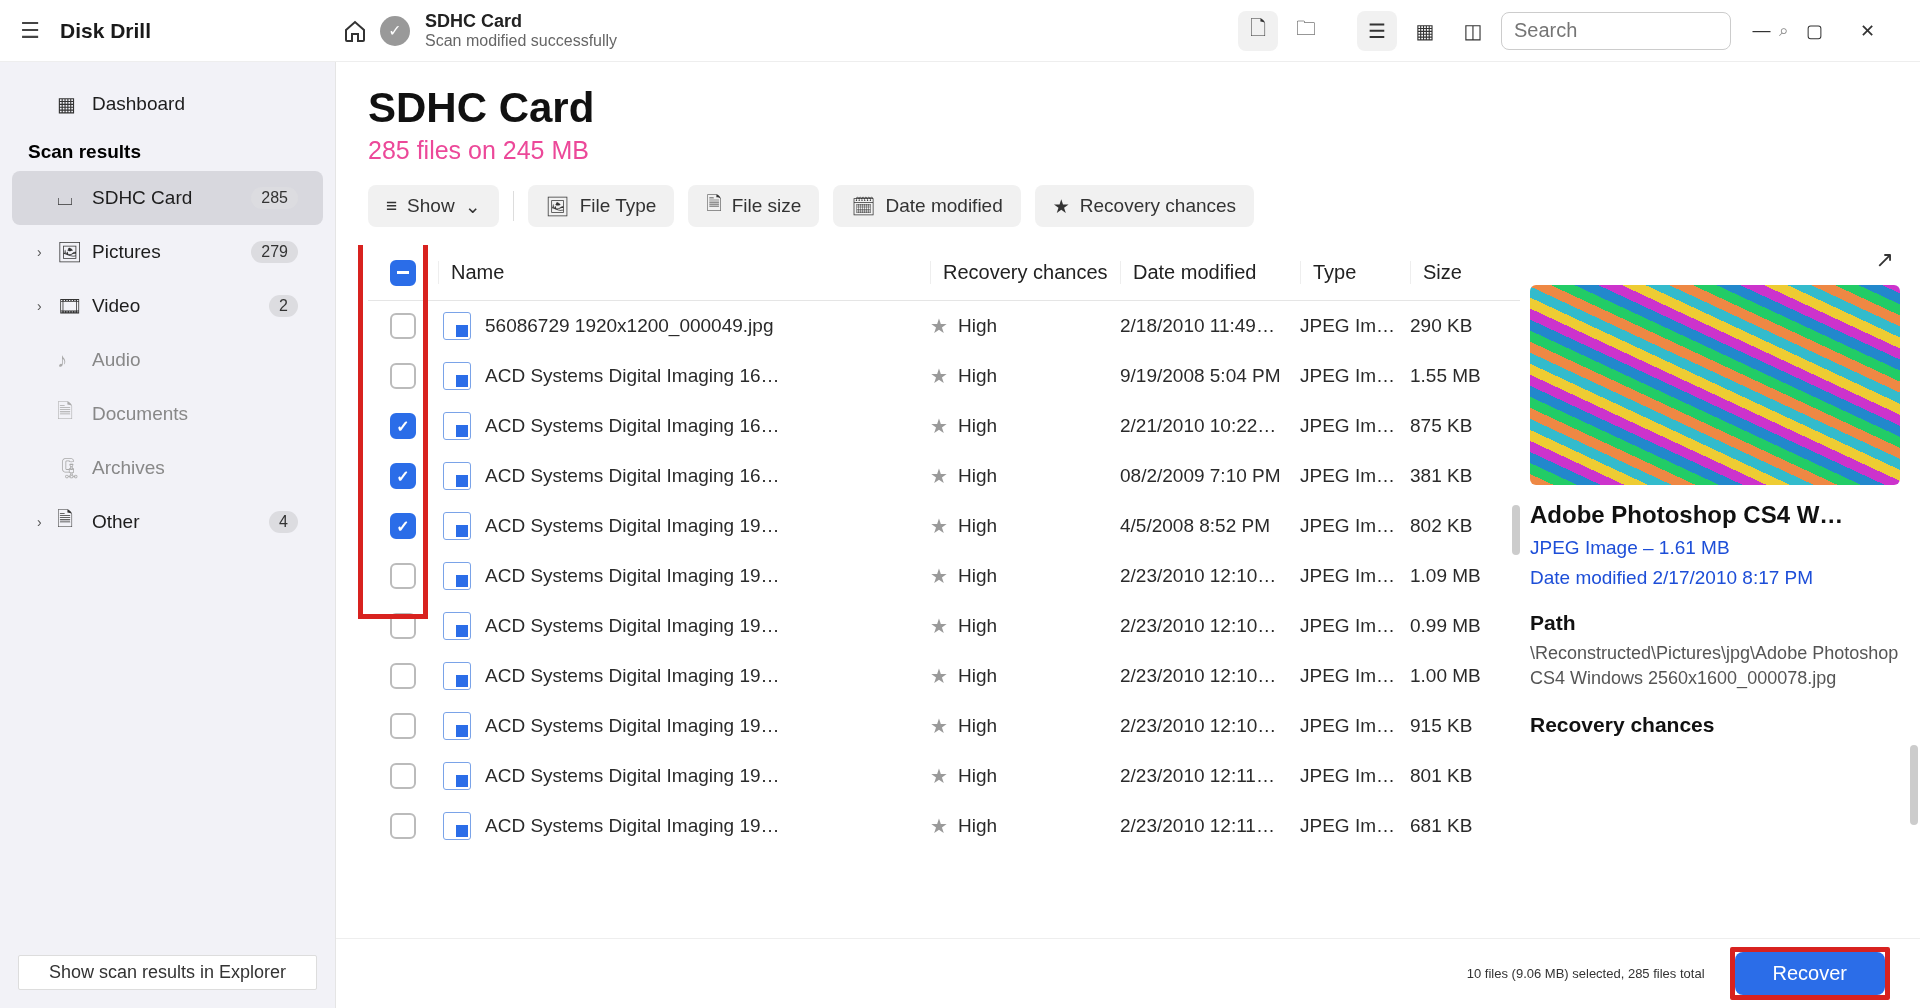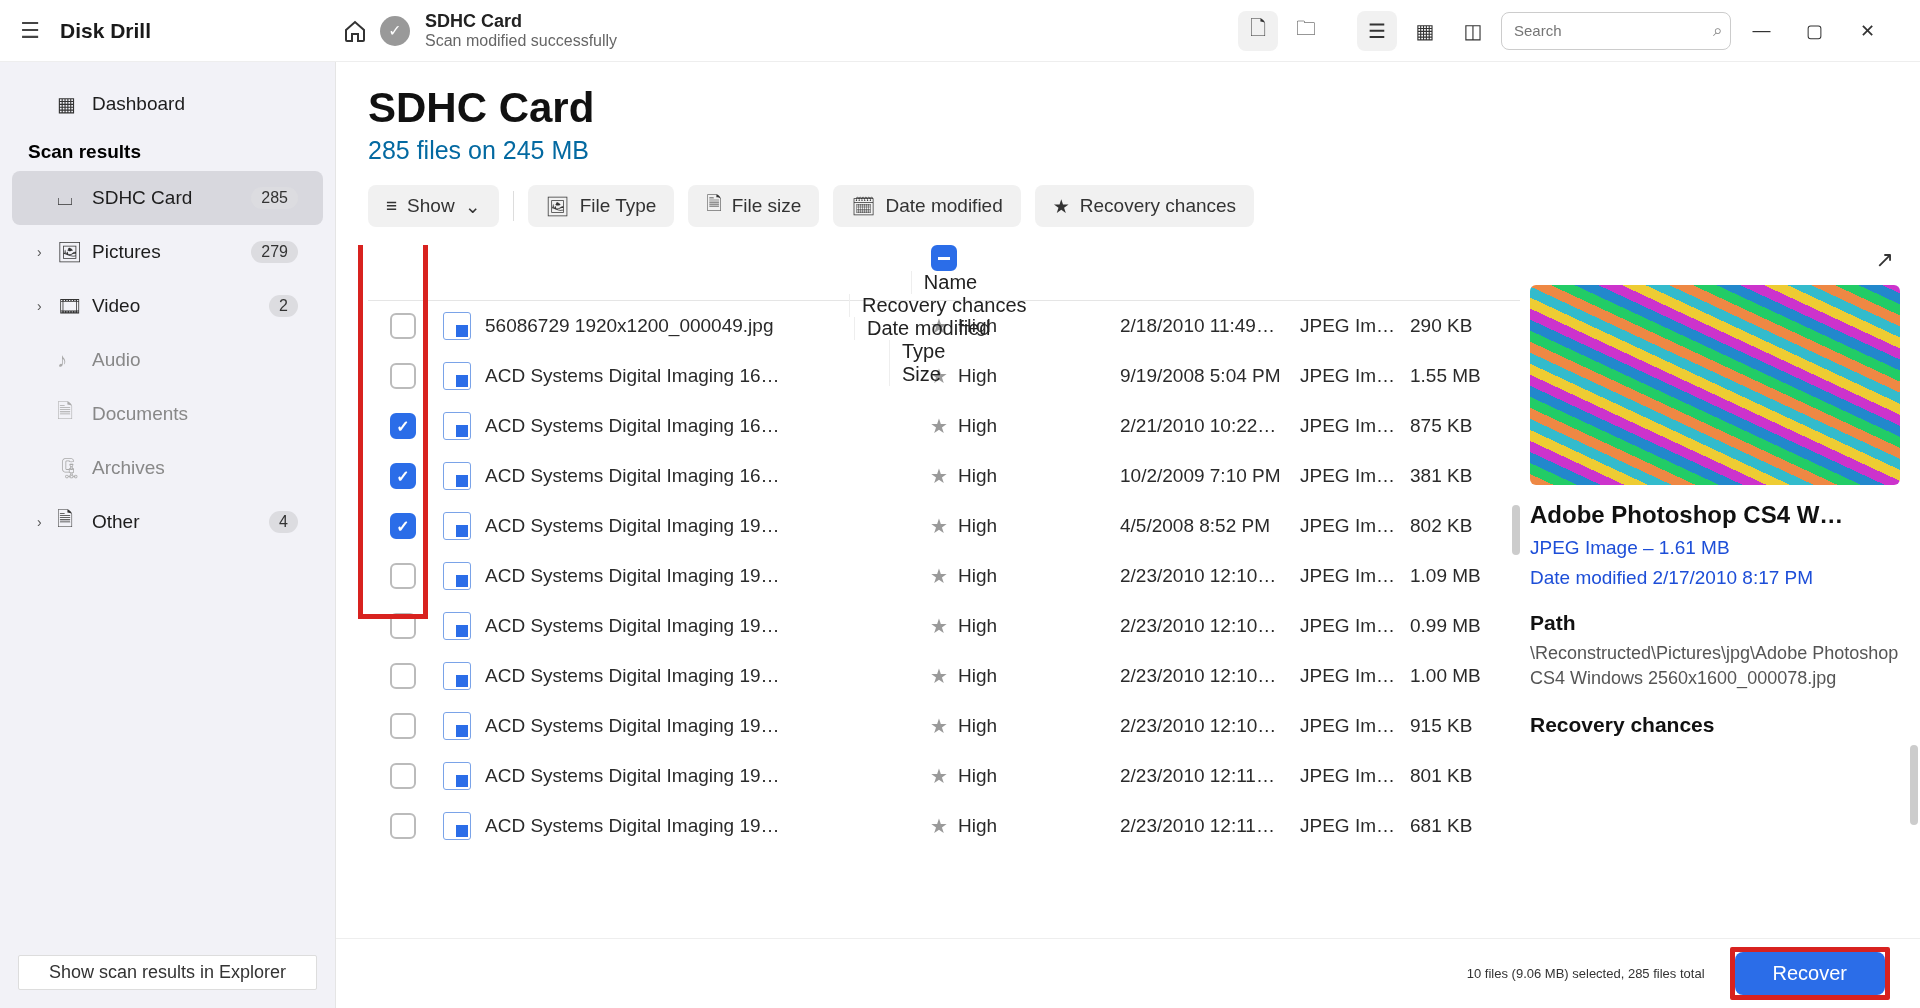--- a/index.html
+++ b/index.html
@@ -10,41 +10,41 @@
 .app-title { font-size: 21px; font-weight: 600; color: #1a1a1a; flex: 0 0 270px; }
 .home-icon { width: 50px; font-size:22px; display:flex; justify-content:center; color:#333;}
 .check-circle { width: 30px; height:30px; border-radius:50%; background:#999; color:#fff; display:flex; align-items:center; justify-content:center; font-size:16px; margin-right:15px;}
 .scan-title-block { flex: 1; }
 .scan-title { font-size: 18px; font-weight:600; color:#222;}
 .scan-sub { font-size: 16px; color:#666; }
 .top-actions { display:flex; align-items:center; gap:8px; padding-right:30px; }
 .sq-btn { width:40px; height:40px; border-radius:8px; display:flex; align-items:center; justify-content:center; font-size:20px; color:#333; }
 .sq-btn.active { background:#f1f1f1; }
 .search-box { width:230px; height:38px; border:1px solid #ccc; border-radius:8px; display:flex; align-items:center; padding:0 12px; color:#888; font-size:17px; }
-.search-box input { border:none; outline:none; flex:1; font-size:15px; background:transparent; }
+.search-box input { border:none; outline:none; flex:1; font-size:20px; background:transparent; }
 .win-btn { width:45px; font-size:18px; text-align:center; color:#333; }
 
 .body { display:flex; flex:1; overflow:hidden; }
 .sidebar { width:336px; background:#f2f2f7; border-right:1px solid #e5e5e5; display:flex; flex-direction:column; }
 .sidebar-inner { flex:1; padding-top:15px; }
 .side-item { display:flex; align-items:center; height:54px; padding:0 25px; font-size:19px; color:#1d1d1d; border-radius:8px; margin:0 12px; cursor:pointer; }
 .side-item .chev { width:20px; color:#555; font-size:14px; }
 .side-item .ic { width:35px; font-size:20px; color:#333; }
 .side-item .lbl { flex:1; }
 .side-item .badge { background:#dcdce0; color:#333; border-radius:12px; padding:2px 10px; font-size:16px;}
 .side-item.active { background:#d8d8de; }
 .side-item.muted { color:#888; }
 .side-item.muted .ic { color:#aaa;}
 .side-head { font-size:19px; font-weight:600; padding:10px 28px 8px;}
 .sidebar-footer { padding:18px; }
 .explorer-btn { width:100%; height:35px; border:1px solid #ddd; border-radius:2px; background:#fff; font-size:18px; color:#333; }
 
 .main { flex:1; display:flex; flex-direction:column; background:#fff; position:relative; }
 .page-title { font-size:42px; font-weight:700; padding:22px 32px 0; color:#111; }
-.page-sub { font-size:25px; color:#0369a1; padding:4px 32px 20px; }
+.page-sub { font-size:25px; color:#ec4899; padding:4px 32px 20px; }
 
 .filter-bar { display:flex; align-items:center; gap:14px; padding:0 32px 18px; }
 .pill { height:42px; background:#f1f1f1; border-radius:8px; display:flex; align-items:center; padding:0 18px; font-size:19px; color:#333; gap:10px; }
 .divider { width:1px; height:30px; background:#ddd; }
 
 .table-wrap { flex:1; padding:0 20px 0 32px; display:flex; overflow:hidden; }
 .table-col { flex:1; position:relative; }
 .thead { display:flex; height:56px; align-items:center; border-bottom:1px solid #e5e5e5; font-size:20px; color:#222; font-weight:500;}
 .col-check { width:70px; display:flex; justify-content:center; }
 .col-name { flex:1; padding-left:5px; }
@@ -202,21 +202,21 @@
         </div>
       <div class="pill">
           <span>★</span>
           <span>Recovery chances</span>
         </div>
     </div>
 
     <div class="table-wrap">
       <div class="table-col">
         <div class="scroll-thumb"></div>
-        <div class="thead" style="position:relative;flex-direction:column;">
+        <div class="thead" style="position:relative;">
           <div class="redbox-col"></div>
           <div class="col-check">
               <span class="cb indeterminate"></span>
             </div>
           <div class="col-name">Name</div>
           <div class="col-rec">Recovery chances</div>
           <div class="col-date">Date modified</div>
           <div class="col-type">Type</div>
           <div class="col-size">Size</div>
         </div>
@@ -274,21 +274,21 @@
                 <span class="cb checked"></span>
               </div>
               <div class="col-name">
                 <span class="file-ic"></span>
                 <span>ACD Systems Digital Imaging 16…</span>
               </div>
               <div class="col-rec">
                 <span class="star">★</span>
                 <span>High</span>
               </div>
-              <div class="col-date">10/2/2009 7:10 PM</div>
+              <div class="col-date">08/2/2009 7:10 PM</div>
               <div class="col-type">JPEG Im…</div>
               <div class="col-size">381 KB</div>
             </div>
             <div class="trow">
               <div class="col-check">
                 <span class="cb checked"></span>
               </div>
               <div class="col-name">
                 <span class="file-ic"></span>
                 <span>ACD Systems Digital Imaging 19…</span>

